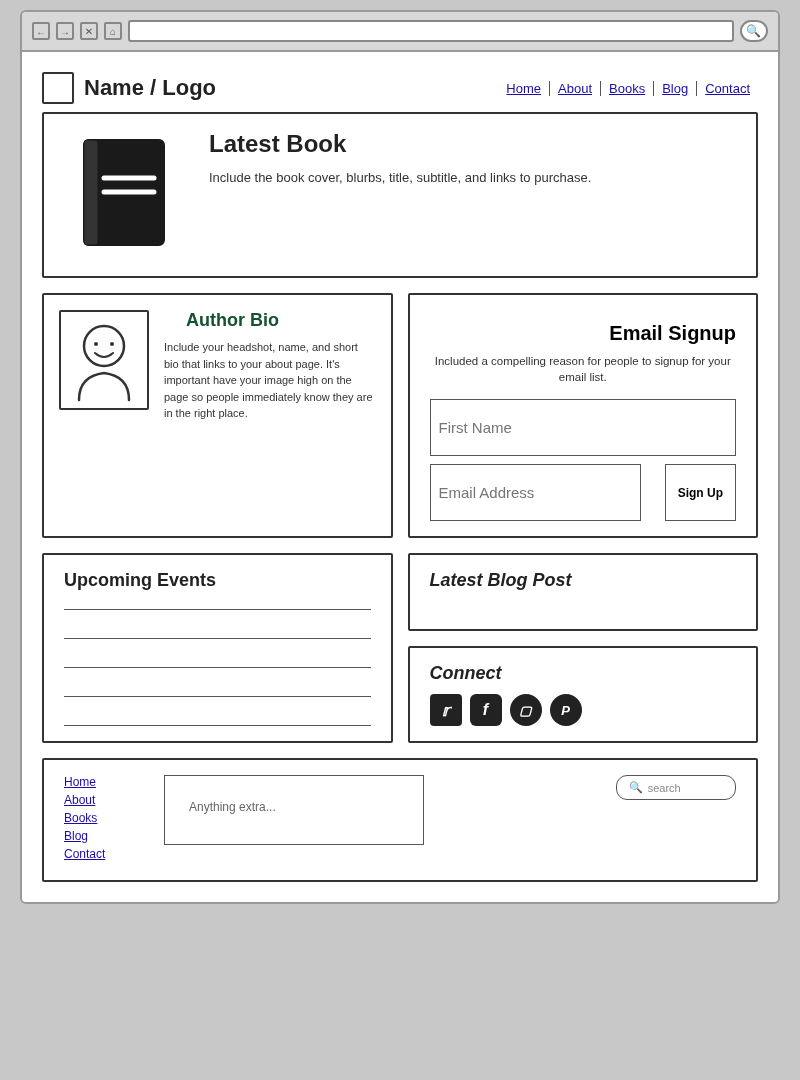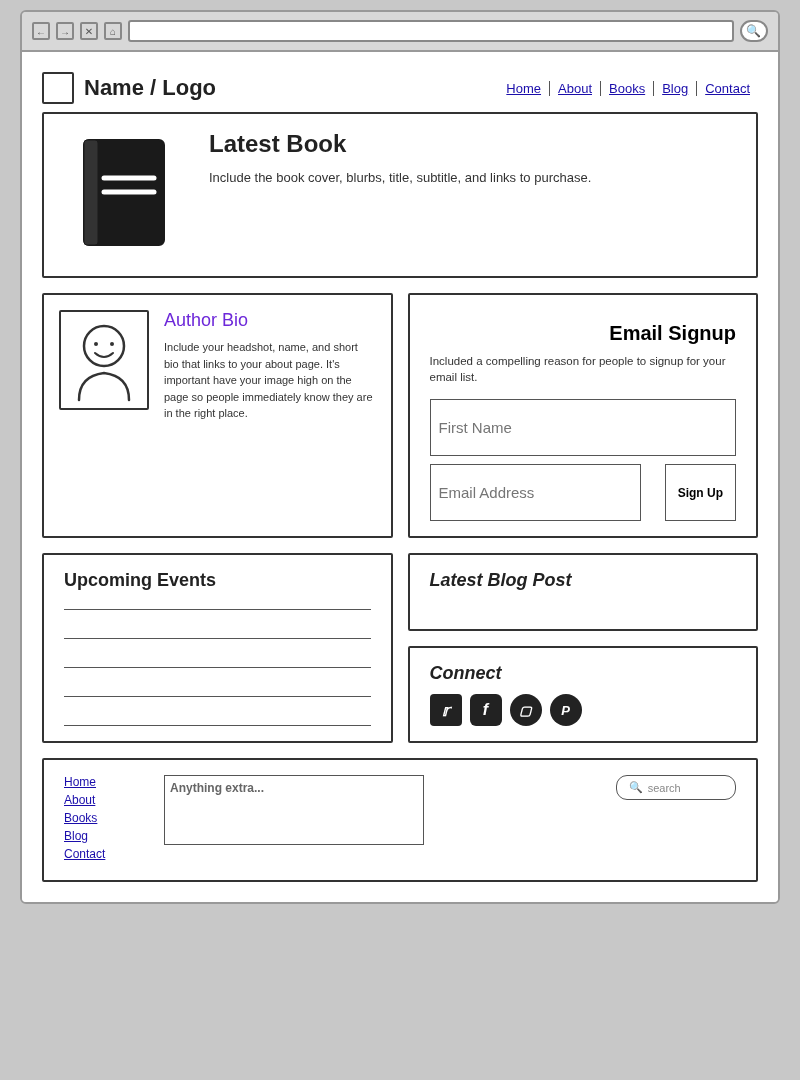--- a/index.html
+++ b/index.html
@@ -154,23 +154,24 @@
       width: 90px;
       height: 100px;
       border: 2px solid #333;
       border-radius: 2px;
       display: flex;
       align-items: center;
       justify-content: center;
     }
     .author-bio-text h3 {
       font-size: 18px;
-      font-weight: normal;
+      font-weight: bold;
       margin-bottom: 8px;
-      color: #6d28d9;
+      color: #14532d;
+      margin-left: 22px;
     }
     .author-bio-text p {
       font-size: 11px;
       color: #333;
       line-height: 1.5;
     }
 
     
     .email-signup-box {
       border: 2px solid #333;
@@ -184,20 +185,21 @@
       text-align: right;
       margin-bottom: 8px;
       color: #000000;
       margin-top: 12px;
     }
     .email-signup-box p {
       font-size: 11.5px;
       color: #333;
       margin-bottom: 14px;
       line-height: 1.4;
+      text-align: center;
     }
     .email-signup-box input[type="text"] {
       display: block;
       width: 100%;
       border: 1.5px solid #555;
       padding: 19px 8px;
       font-size: 15px;
       color: #666;
       margin-bottom: 8px;
       outline: none;
@@ -312,24 +314,23 @@
       display: block;
       color: #1a0dab;
       text-decoration: underline;
       font-size: 12px;
       margin-bottom: 4px;
       cursor: pointer;
     }
     .footer-extra {
       flex: 1;
       border: 1.5px solid #555;
-      padding: 5px;
+      padding: 24px;
       min-height: 70px;
       max-width: 260px;
-      font-weight: bold;
     }
     .footer-extra p {
       font-size: 12px;
       color: #666;
     }
     .footer-search {
       margin-left: auto;
       display: flex;
       align-items: center;
     }

